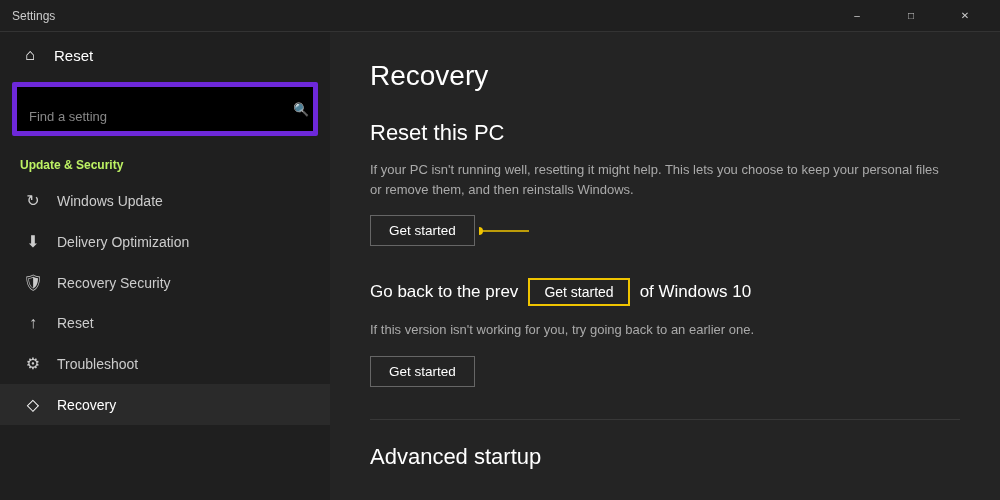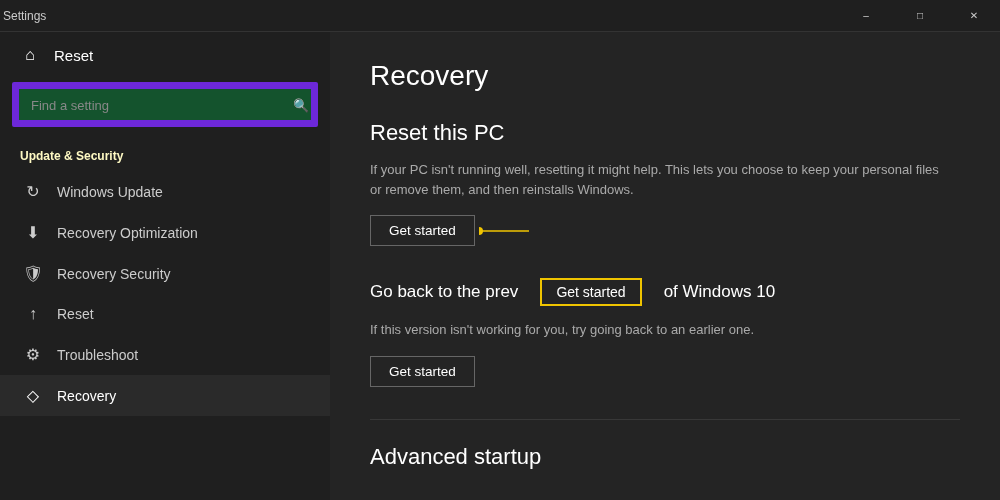--- a/index.html
+++ b/index.html
@@ -13,21 +13,21 @@
       display: flex;
       flex-direction: column;
     }
 
     
     .titlebar {
       background: #1f1f1f;
       height: 32px;
       display: flex;
       align-items: center;
-      padding: 0 3px;
+      padding: 0 12px;
       font-size: 12px;
       color: #cccccc;
       border-bottom: 1px solid #333;
       flex-shrink: 0;
     }
     .titlebar-title {
       flex: 1;
     }
     .titlebar-controls {
       display: flex;
@@ -72,44 +72,44 @@
       color: #fff;
       font-size: 15px;
     }
 
     .search-box {
       margin: 4px 12px 12px 12px;
       position: relative;
     }
     .search-box input {
       width: 100%;
-      background: #14532d;
-      border: 7px solid #6d28d9;
-      color: #fff;
-      padding: 9px 32px 7px 12px;
+      background: #000000;
+      border: 5px solid #6d28d9;
+      color: #fff;
+      padding: 22px 32px 7px 12px;
       font-size: 13px;
       outline: none;
       border-radius: 2px;
     }
     .search-box input::placeholder { color: #888; }
     .search-icon-btn {
       position: absolute;
       right: 8px;
       top: 50%;
       transform: translateY(-50%);
       color: #aaa;
       font-size: 13px;
       cursor: pointer;
     }
 
     .section-header {
       padding: 10px 20px 8px 20px;
       font-size: 12px;
       font-weight: 600;
-      color: #fef9c3;
+      color: #bef264;
       text-transform: none;
     }
 
     .nav-item {
       display: flex;
       align-items: center;
       gap: 14px;
       padding: 11px 20px;
       cursor: pointer;
       font-size: 14px;
@@ -175,21 +175,21 @@
       margin-bottom: 32px;
     }
 
     .go-back-title {
       font-size: 17px;
       font-weight: 400;
       color: #fff;
       margin-bottom: 14px;
       display: flex;
       align-items: center;
-      gap: 16px;
+      gap: 4px;
       flex-wrap: wrap;
     }
 
     .inline-highlighted-btn {
       display: inline-flex;
       align-items: center;
       background: transparent;
       border: 2px solid #f0c400;
       color: #fff;
       padding: 4px 14px;
@@ -233,21 +233,21 @@
 
     <div class="section-header">Update &amp; Security</div>
 
     <div class="nav-item">
       <span class="nav-icon">↻</span>
       <span>Windows Update</span>
     </div>
 
     <div class="nav-item">
       <span class="nav-icon">⬇</span>
-      <span>Recovery Optimization</span>
+      <span>Delivery Optimization</span>
     </div>
 
     <div class="nav-item">
       <span class="nav-icon">🛡</span>
       <span>Recovery Security</span>
     </div>
 
     <div class="nav-item">
       <span class="nav-icon">↑</span>
       <span>Reset</span>

